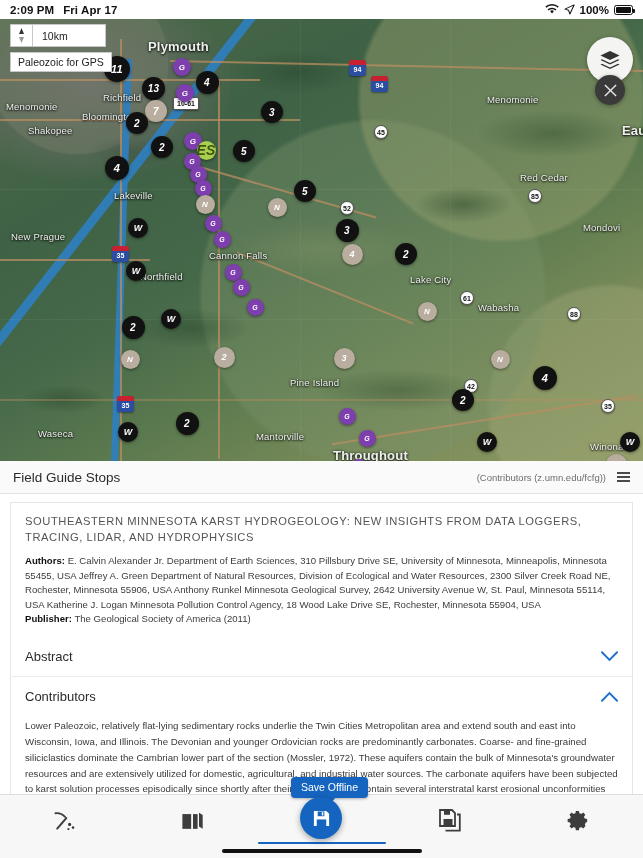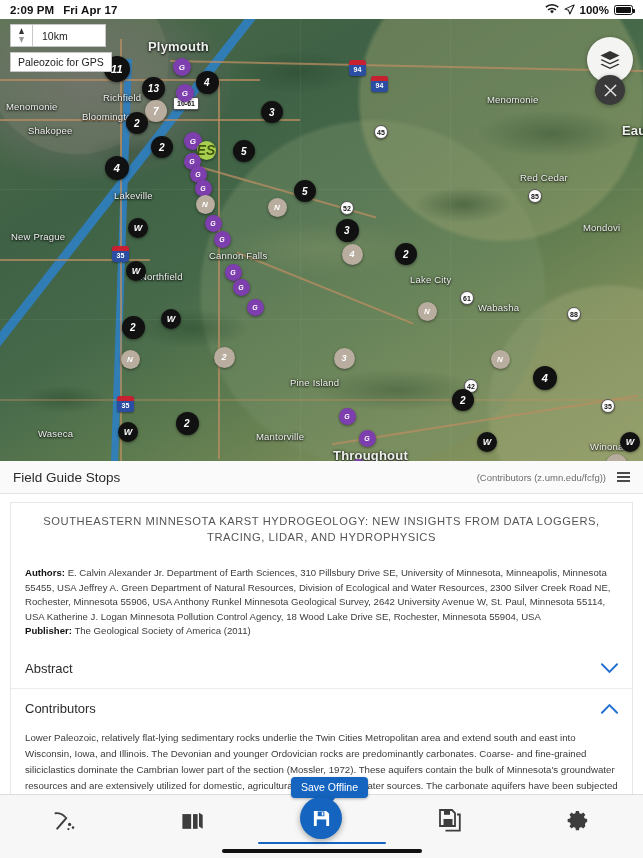--- a/index.html
+++ b/index.html
@@ -141,22 +141,21 @@
   .content{
     position:absolute; top:494px; left:0; width:643px; height:300px;
     background:#fff; overflow:hidden;
   }
   .card{
     margin:8px 10px 0 10px; border:1px solid #e6e6e6; border-bottom:none;
     background:#fff; padding:10px 14px 11px 14px;
   }
   .doc-title{
     font-size:11.2px; color:#555; letter-spacing:.55px; line-height:1.45;
-    margin-bottom:21px;
-    text-align:center;
+    margin-bottom:9px;
   }
   .meta{ font-size:9.6px; color:#3c3c3c; line-height:1.5; }
   .meta b{ color:#111; }
   .section{
     margin:0 10px; border:1px solid #e6e6e6; border-top:none; border-bottom:none;
     padding:12px 14px 12px 14px; display:flex; align-items:center; cursor:pointer;
     background:#fff;
   }
   .section + .section{ border-top:1px solid #ececec; }
   .section-label{ font-size:13px; color:#2b2b2b; }

